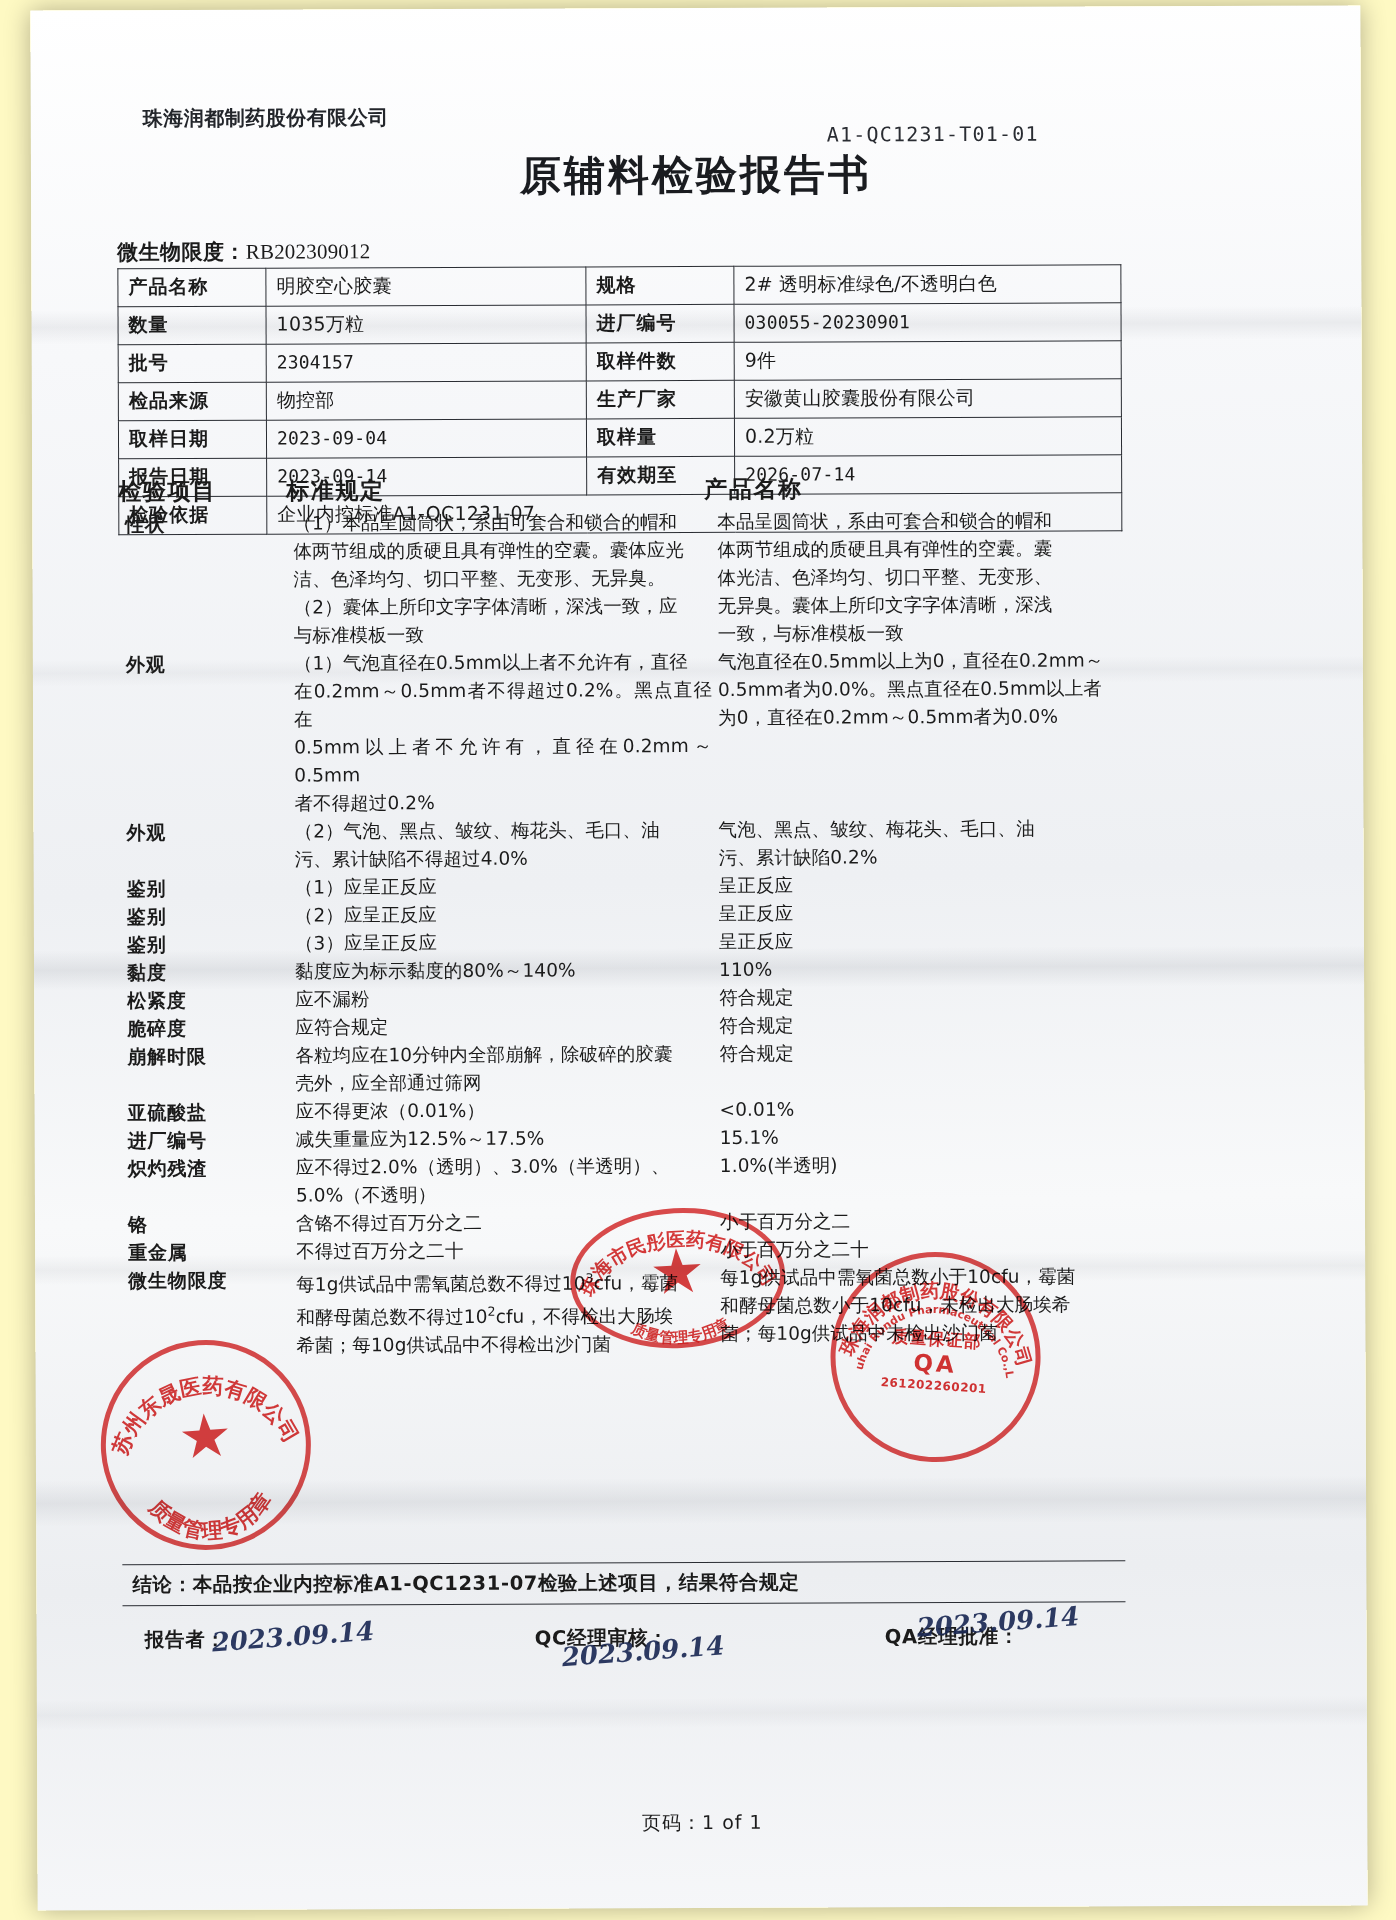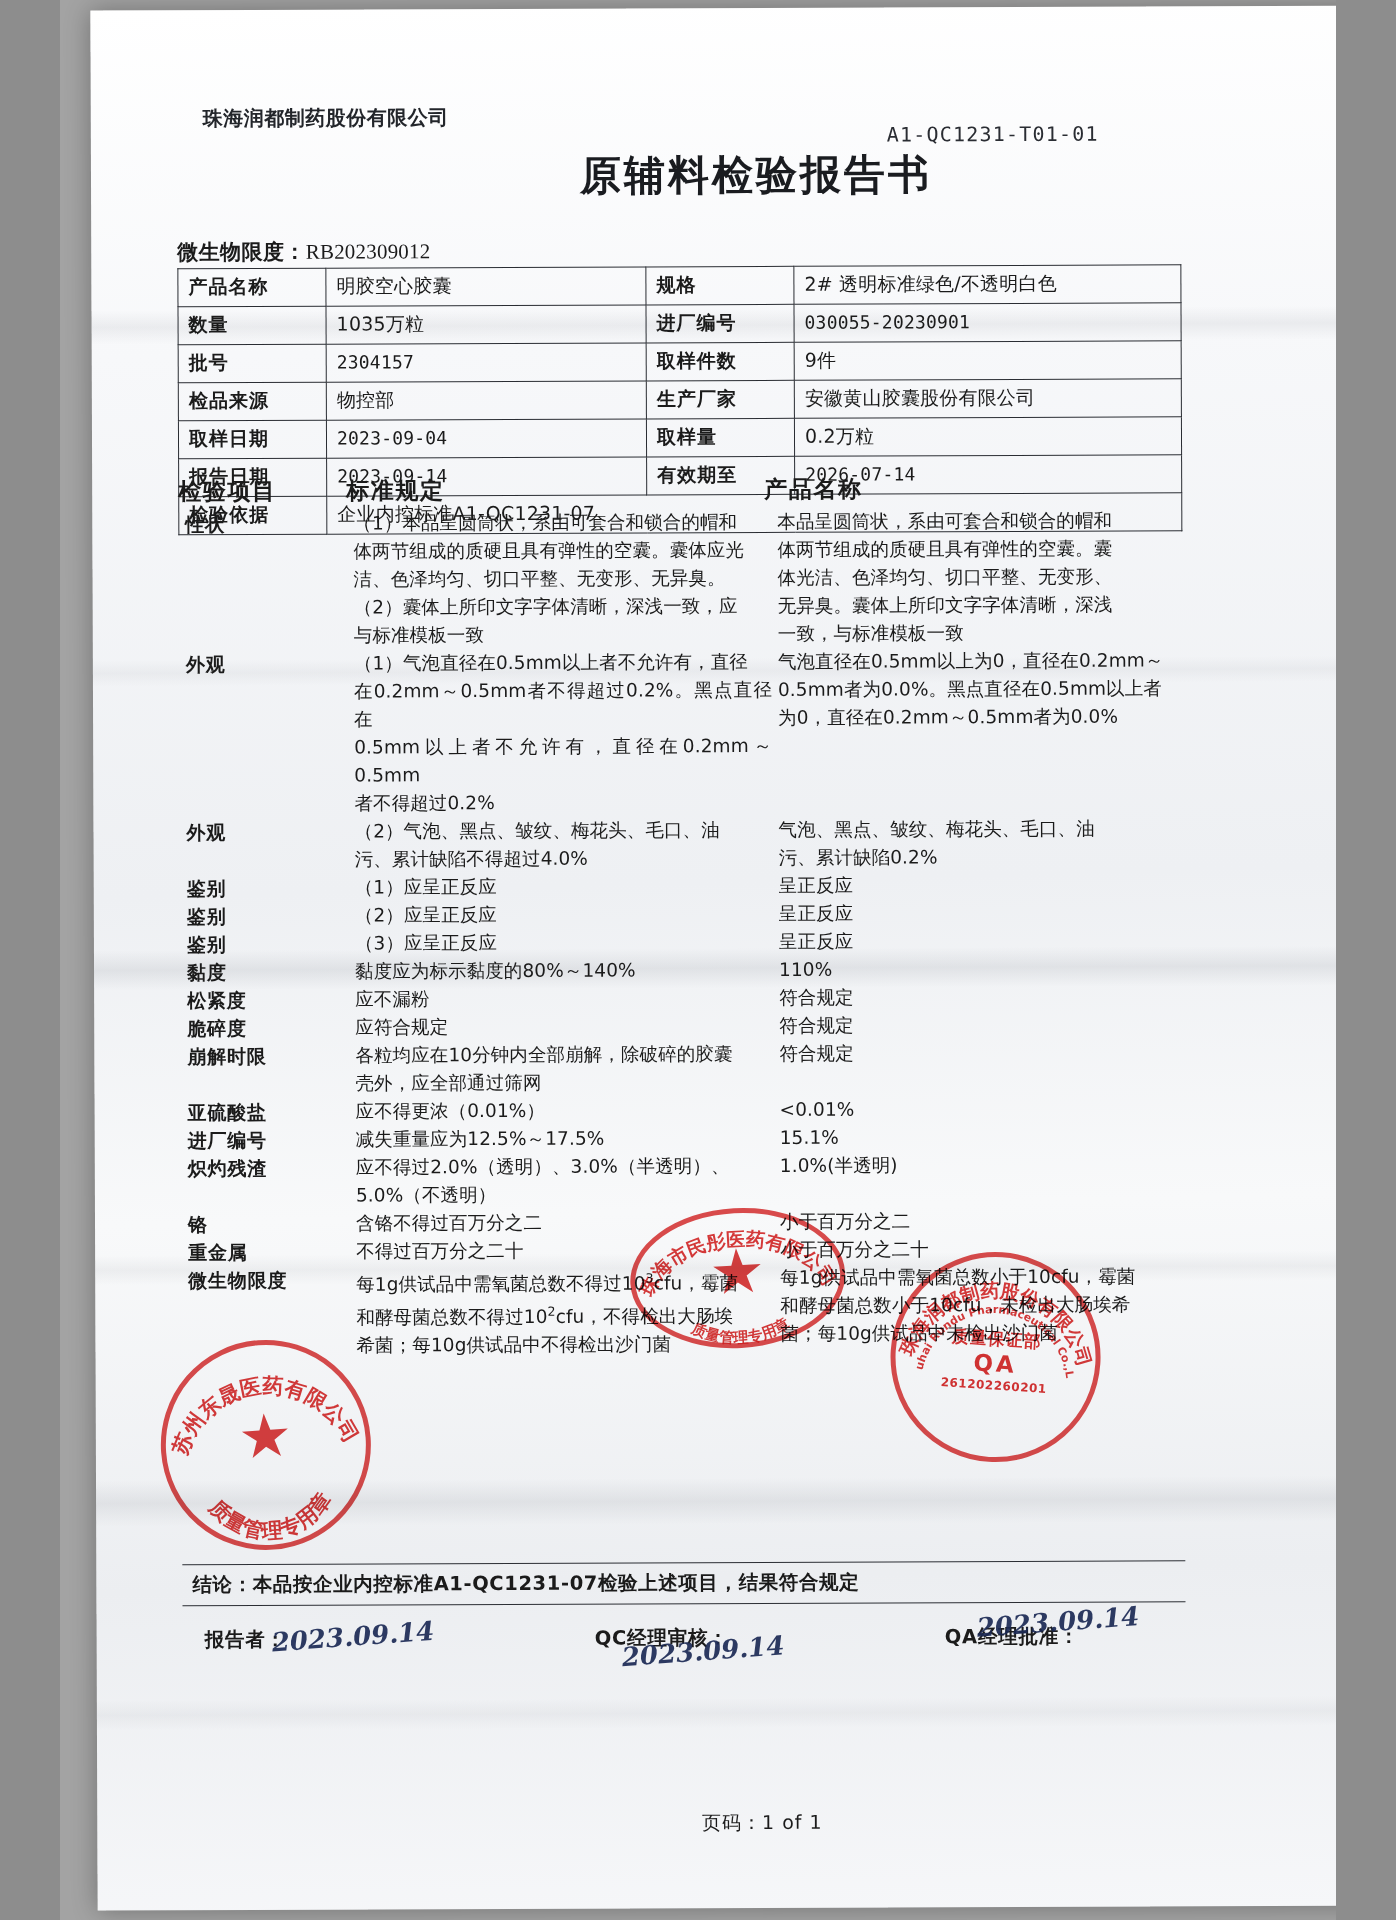--- a/index.html
+++ b/index.html
@@ -2,24 +2,24 @@
 <html><head>
 <meta charset="utf-8">
 <style>
   html, body {
     margin: 0;
     padding: 0;
     background: #8d8d8d;
   }
   .page {
     position: relative;
-    width: 1276px;
+    width: 1396px;
     height: 1920px;
     margin: 0 auto;
-    background: #a3a3a3;
+    background: #fef9c3;
     overflow: hidden;
     font-family: "Liberation Serif", "DejaVu Serif", serif;
     color: #1b1b1b;
   }
   
   .sheet {
     position: absolute;
     left: 34px;
     top: 8px;
     width: 1330px;

